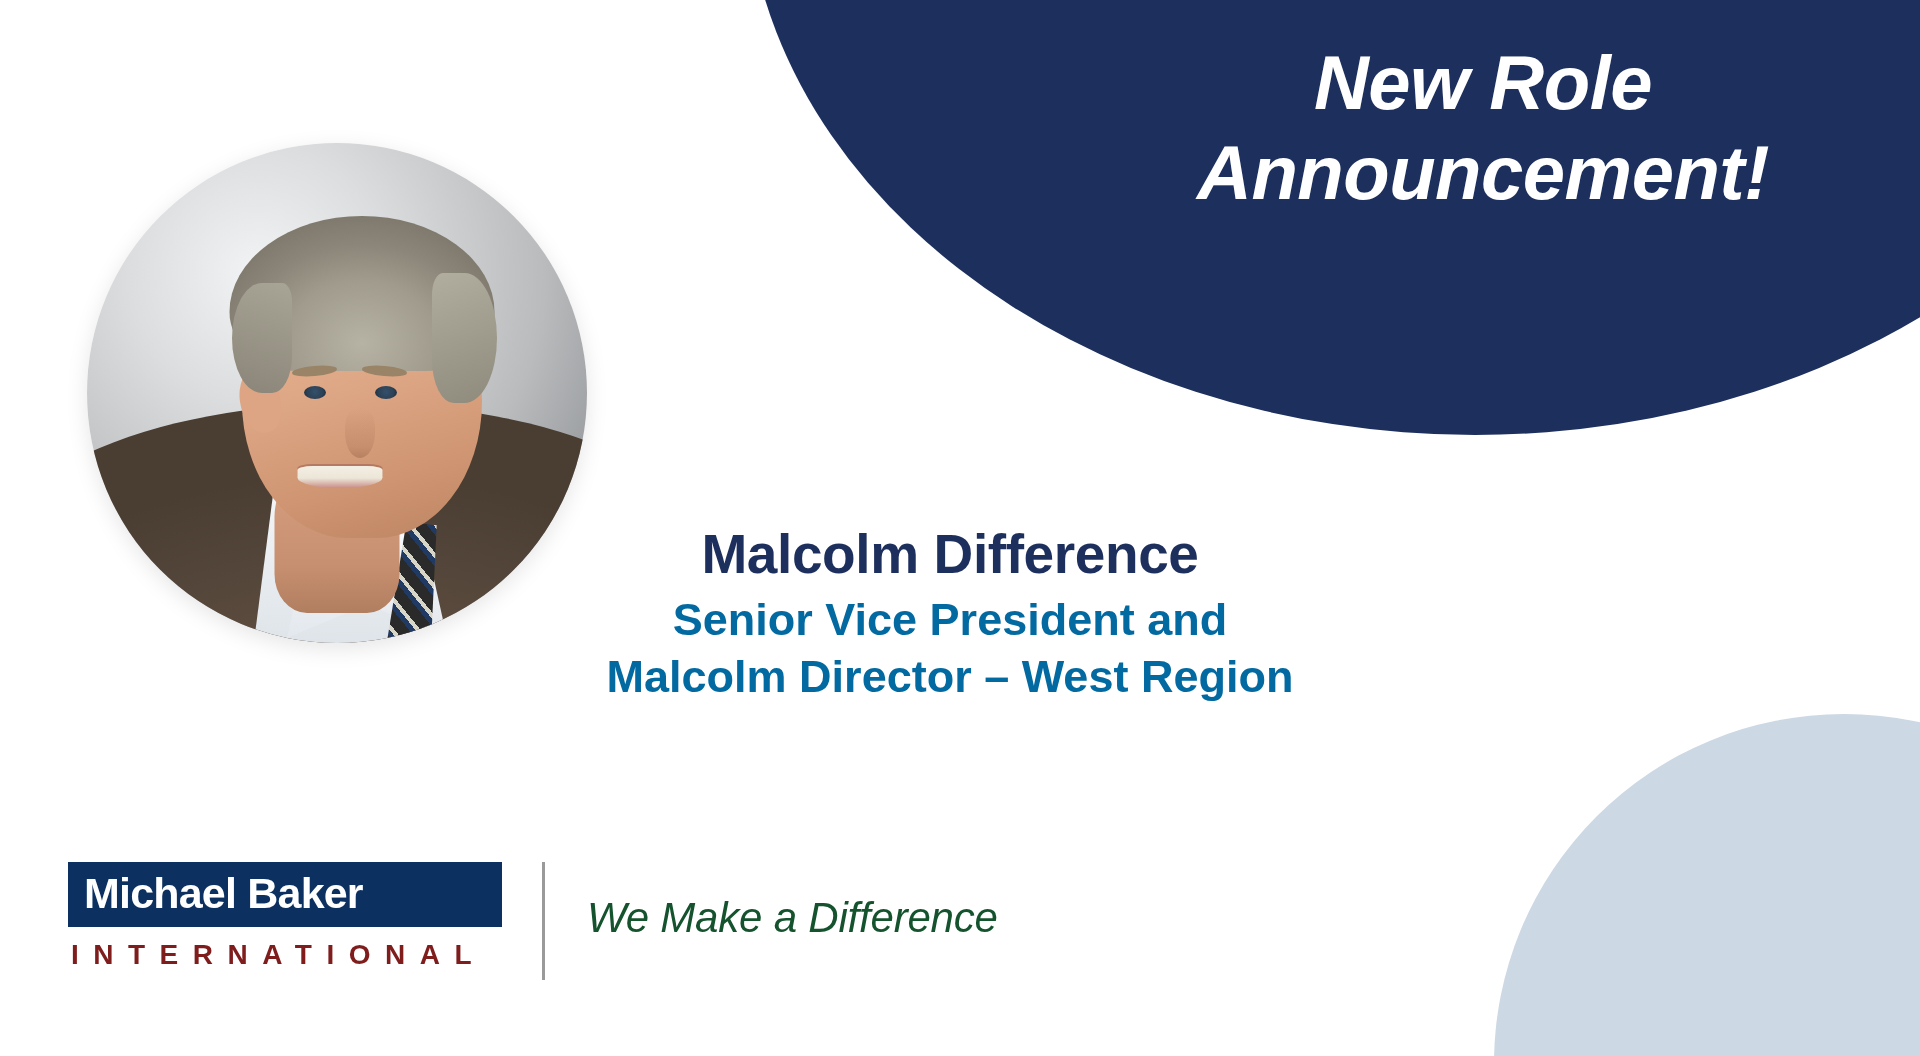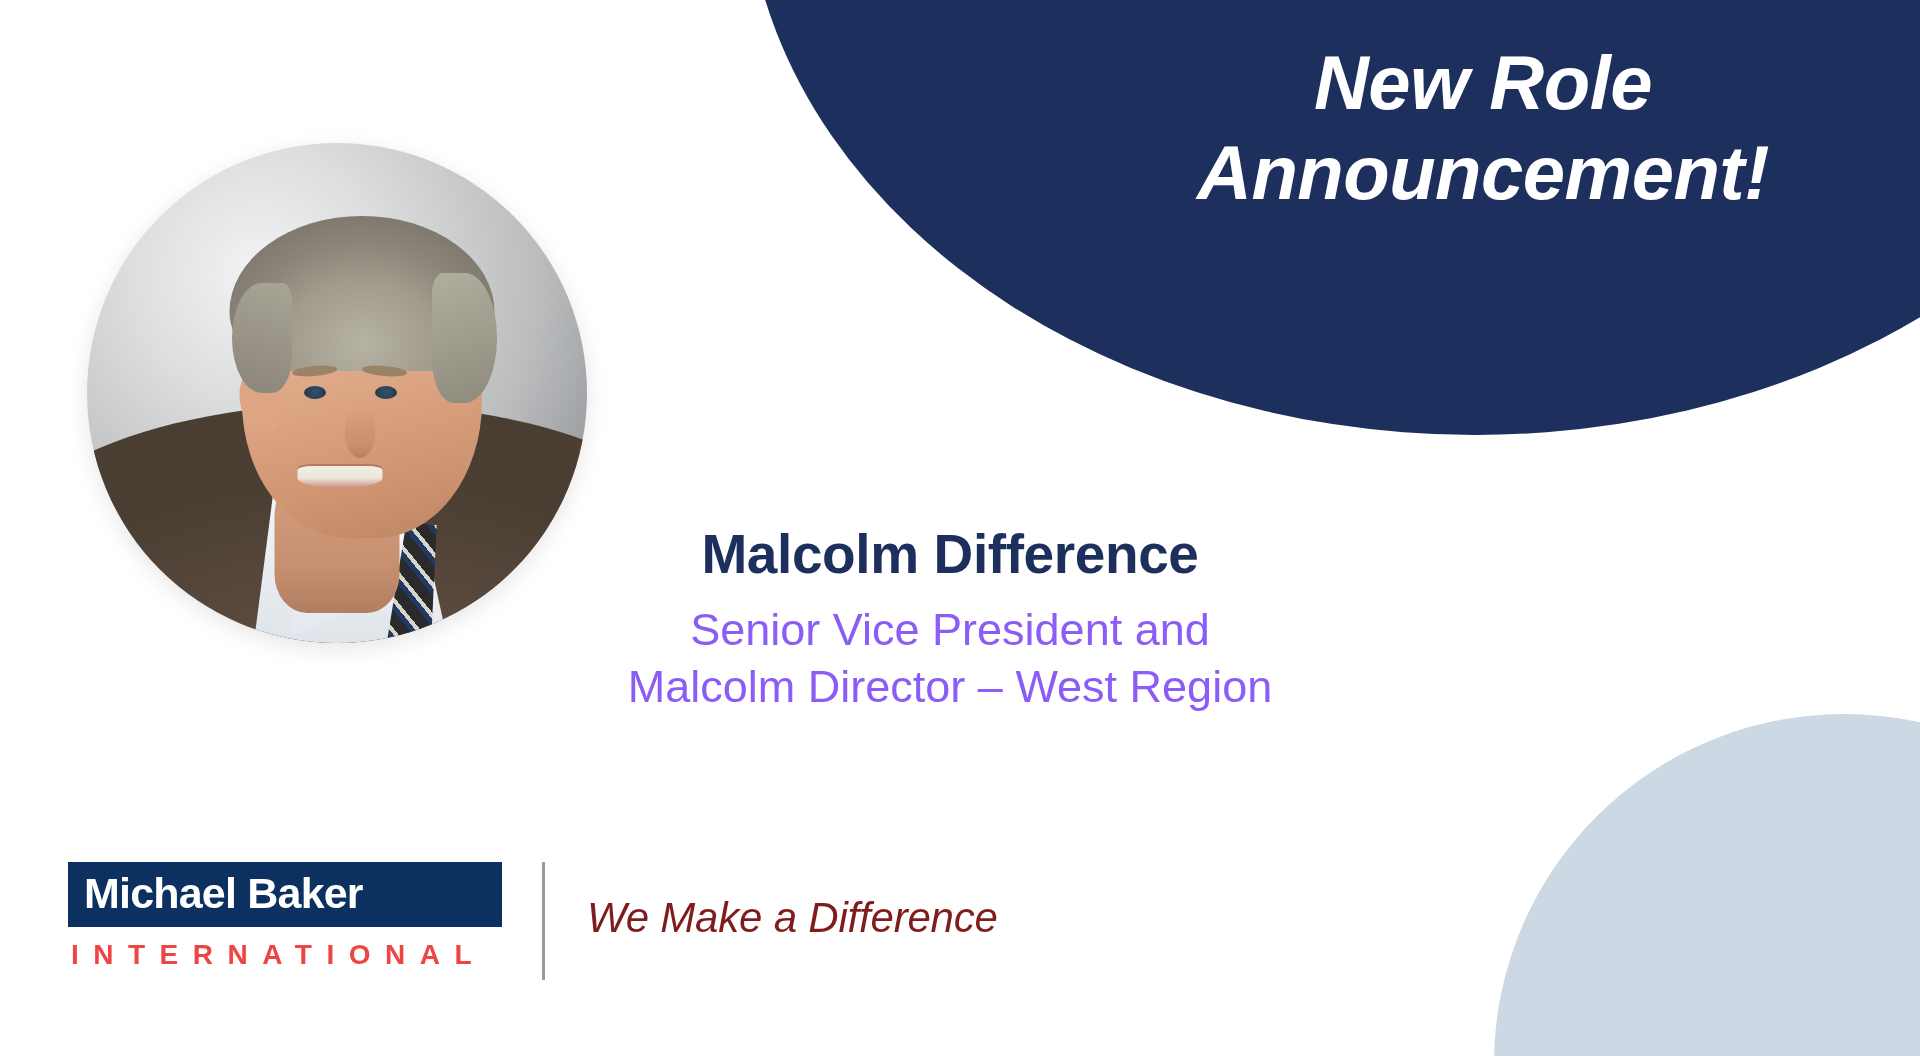--- a/index.html
+++ b/index.html
@@ -236,24 +236,24 @@
     font-size: 55px;
     font-weight: bold;
     color: #1d2f5c;
     letter-spacing: -0.4px;
     line-height: 1.08;
     margin: 0 0 6px 0;
     white-space: nowrap;
   }
   .person-title {
     font-size: 45px;
-    font-weight: normal;
-    color: #8b5cf6;
+    font-weight: bold;
+    color: #0369a1;
     line-height: 1.26;
-    margin: 18px;
+    margin: 8px;
   }
   .person-title .tline { display: block; white-space: nowrap; }
 
   
   .logo-lockup {
     position: absolute;
     z-index: 3;
     left: 68px;
     top: 862px;
     display: flex;
@@ -271,38 +271,38 @@
     color: #ffffff;
     font-size: 43px;
     font-weight: bold;
     letter-spacing: -0.8px;
     line-height: 1.05;
     display: block;
     white-space: nowrap;
   }
   .logo-sub {
     display: block;
-    color: #ef4444;
+    color: #7f1d1d;
     font-size: 28px;
     font-weight: bold;
     letter-spacing: 14.5px;
     line-height: 1;
     padding: 14px 0 0 3px;
     white-space: nowrap;
   }
   .logo-divider {
     width: 3px;
     background: #9a9a9a;
     margin: 0 42px 0 40px;
     align-self: stretch;
     height: 118px;
   }
   .tagline {
     align-self: center;
-    color: #7f1d1d;
+    color: #14532d;
     font-size: 42px;
     font-style: italic;
     font-weight: normal;
     letter-spacing: -0.2px;
     white-space: nowrap;
     padding-bottom: 6px;
     text-align: center;
   }
 </style>
 </head>

